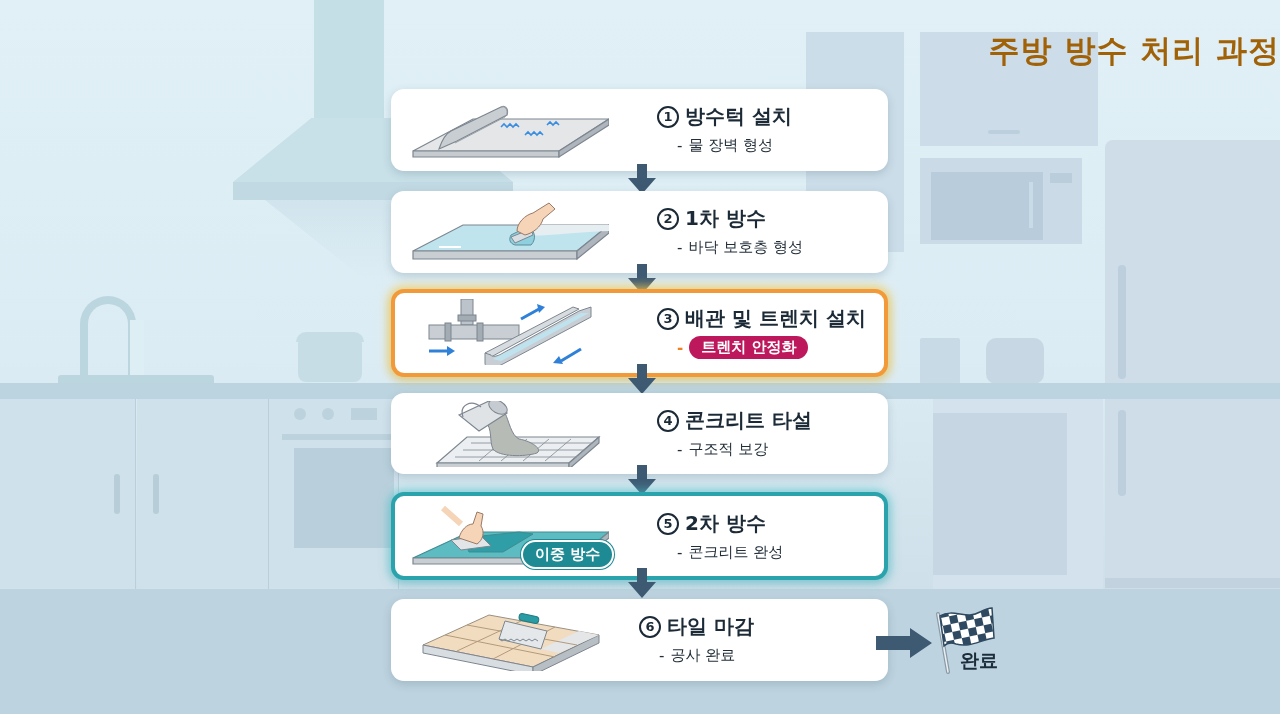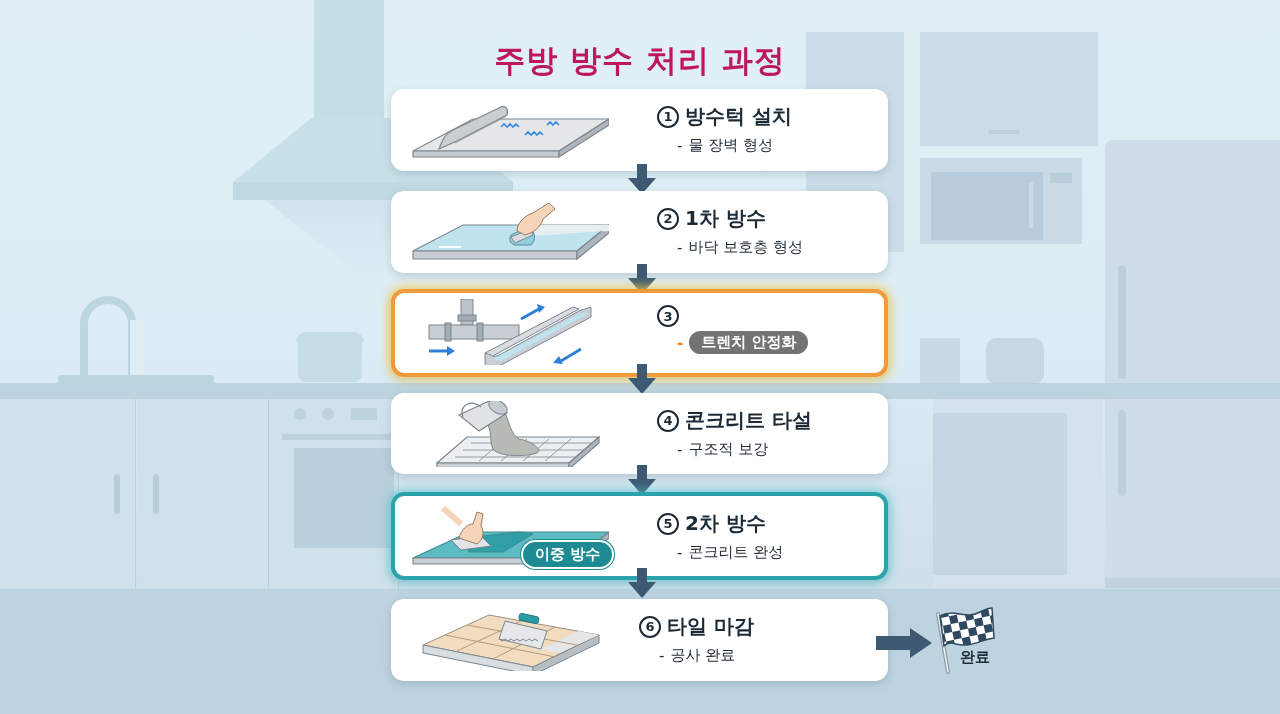--- a/index.html
+++ b/index.html
@@ -49,22 +49,22 @@
   .fridge-h1 { left: 1118px; top: 265px; width: 8px; height: 114px; background: #bdcfdc; border-radius: 4px; }
   .fridge-h2 { left: 1118px; top: 410px; width: 8px; height: 86px; background: #bdcfdc; border-radius: 4px; }
   .fridge-split { left: 1105px; top: 578px; width: 175px; height: 10px; background: #c2d3df; }
   .can { left: 920px; top: 338px; width: 40px; height: 46px; background: #c8dae5; border-radius: 2px; }
   .pot-r { left: 986px; top: 338px; width: 58px; height: 46px; background: #c7d8e4; border-radius: 10px; }
   .dish { left: 933px; top: 413px; width: 134px; height: 162px; background: #c6d6e2; }
   .dish-frame { left: 933px; top: 399px; width: 170px; height: 190px; background: #d3e2ec; }
 
   
   .title {
-    position: absolute; left: 0; width: 1280px; top: 40px; text-align: center;
-    font-size: 31px; font-weight: bold; color: #be185d; letter-spacing: 1px;
+    position: absolute; left: 0; width: 1280px; top: 30px; text-align: right;
+    font-size: 31px; font-weight: bold; color: #a16207; letter-spacing: 1px;
   }
 
   
   .card {
     position: absolute; left: 391px; width: 497px;
     background: #ffffff; border-radius: 13px;
     box-shadow: 0 3px 8px rgba(60,90,110,0.22);
   }
   .card.orange { border: 4px solid #f29a3a; box-shadow: 0 0 10px 3px rgba(250,205,80,.75), 0 3px 8px rgba(60,90,110,.2); }
   .card.teal { border: 4px solid #2aa3ad; box-shadow: 0 0 10px 3px rgba(80,200,205,.55), 0 3px 8px rgba(60,90,110,.2); }
@@ -72,37 +72,37 @@
   .card .text { position: absolute; left: 266px; top: 14px; }
   .step-title { display: flex; align-items: center; font-size: 20px; font-weight: bold; color: #1b2a36; white-space: nowrap; }
   .num-circle {
     display: inline-flex; align-items: center; justify-content: center;
     width: 22px; height: 22px; border: 2px solid #1b2a36; border-radius: 50%;
     font-size: 13px; font-weight: bold; margin-right: 6px;
   }
   .step-desc { margin-top: 6px; margin-left: 20px; font-size: 15px; color: #222e38; white-space: nowrap; display: flex; align-items: center; }
   .dash { margin-right: 6px; }
   .pill-orange {
-    display: inline-block; background: #737373; color: #fff; font-weight: bold;
+    display: inline-block; background: #be185d; color: #fff; font-weight: bold;
     padding: 2px 12px; border-radius: 14px; font-size: 15px;
   }
   .dash-orange { color: #f07f1f; font-weight: bold; }
   .pill-teal {
     position: absolute; left: 126px; top: 44px; background: #1d8a94; color: #fff;
     font-weight: bold; font-size: 15px; padding: 3px 12px; border-radius: 15px;
     border: 2px solid #ffffff; box-shadow: 0 0 0 1px #1d8a94;
   }
 
   
   .arrow-down { position: absolute; left: 628px; width: 28px; height: 30px; }
   .arrow-right { position: absolute; left: 876px; top: 628px; width: 56px; height: 30px; }
 
   
   .finish { position: absolute; left: 930px; top: 604px; width: 80px; height: 72px; }
-  .finish-label { position: absolute; left: 960px; top: 648px; font-size: 15px; font-weight: bold; color: #1c2d3a; }
+  .finish-label { position: absolute; left: 960px; top: 648px; font-size: 19px; font-weight: bold; color: #1c2d3a; }
 </style>
 </head>
 <body>
 
 <div class="bg">
   <div class="el hood-top"></div>
   <div class="el hood-body"></div>
   <div class="el hood-rim"></div>
   <div class="el hood-shadow"></div>
   <div class="el faucet"></div>
@@ -208,20 +208,21 @@
     <line x1="112" y1="20" x2="130" y2="10" stroke="#2f80d8" stroke-width="3"></line>
     <polygon points="128,5 136,8 130,14" fill="#2f80d8"></polygon>
     <line x1="20" y1="52" x2="40" y2="52" stroke="#2f80d8" stroke-width="3"></line>
     <polygon points="38,47 46,52 38,57" fill="#2f80d8"></polygon>
     <line x1="172" y1="50" x2="152" y2="62" stroke="#2f80d8" stroke-width="3"></line>
     <polygon points="150,57 144,64 154,65" fill="#2f80d8"></polygon>
   </svg>
   <div class="text" style="top:12px;left:262px;">
     <div class="step-title">
       <span class="num-circle">3</span>
+      <span>배관 및 트렌치 설치</span>
     </div>
     <div class="step-desc" style="margin-top:4px;">
       <span class="dash dash-orange">-</span>
       <span class="pill-orange">트렌치 안정화</span>
     </div>
   </div>
 </div>
 
 <svg class="arrow-down" style="top:364px;" viewBox="0 0 28 30">
   <polygon points="9,0 19,0 19,14 28,14 14,30 0,14 9,14" fill="#3e5a73"></polygon>

